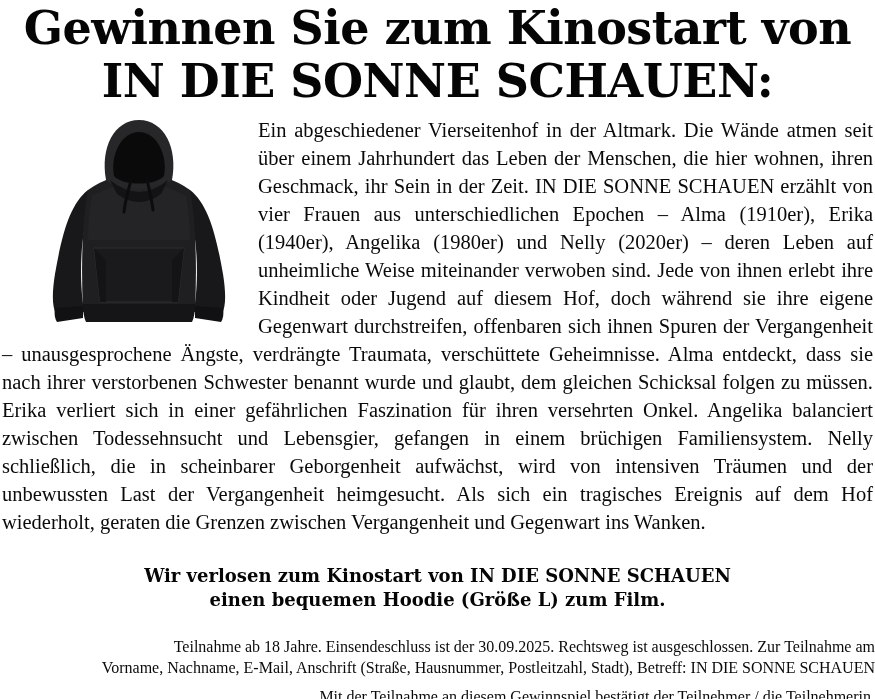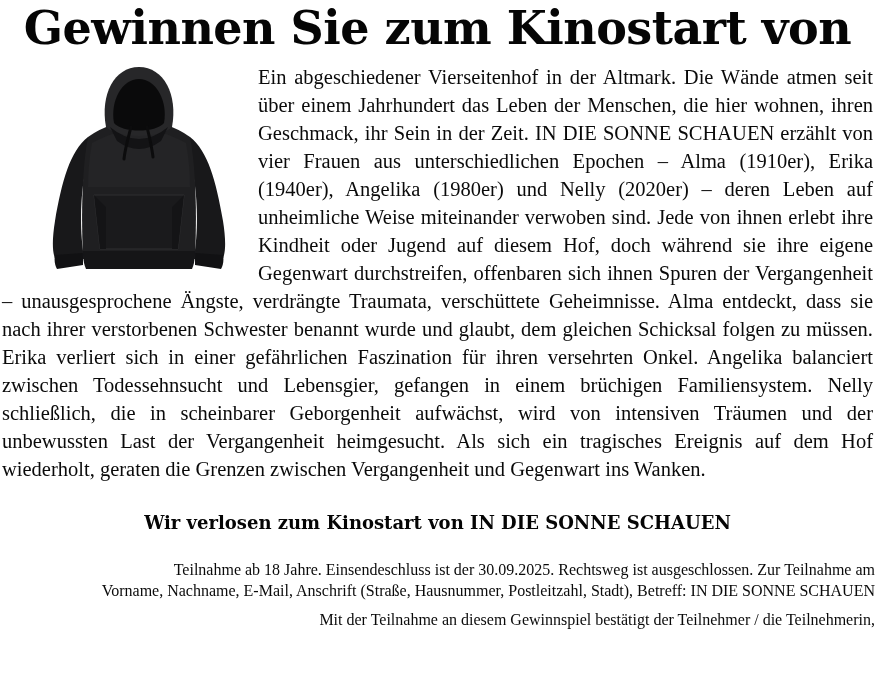--- a/index.html
+++ b/index.html
@@ -88,20 +88,21 @@
   }
   .legal-line { display: block; text-align: right; }
 </style>
 </head>
 <body>
 
 <div class="page">
 
   <h1 class="headline">
     <span class="hl-line">Gewinnen Sie zum Kinostart von</span>
+    <span class="hl-line">IN DIE SONNE SCHAUEN:</span>
   </h1>
 
   <div class="content">
 
     <div class="hoodie-figure">
       <svg width="222" height="213" viewBox="0 0 222 213" xmlns="http://www.w3.org/2000/svg">
 
         <path d="M60,74 C42,88 34,118 27,158 C24,177 24,190 28,198 L56,194 C51,166 52,116 62,94 Z" fill="#18181a"></path>
 
         <path d="M162,74 C180,88 188,118 195,158 C198,177 198,190 194,198 L166,194 C171,166 170,116 160,94 Z" fill="#18181a"></path>
@@ -131,20 +132,21 @@
       </svg>
     </div>
 
     <p class="synopsis">Ein abgeschiedener Vierseitenhof in der Altmark. Die Wände atmen seit über einem Jahrhundert das Leben der Menschen, die hier wohnen, ihren Geschmack, ihr Sein in der Zeit. IN DIE SONNE SCHAUEN erzählt von vier Frauen aus unterschiedlichen Epochen – Alma (1910er), Erika (1940er), Angelika (1980er) und Nelly (2020er) – deren Leben auf unheimliche Weise miteinander verwoben sind. Jede von ihnen erlebt ihre Kindheit oder Jugend auf diesem Hof, doch während sie ihre eigene Gegenwart durchstreifen, offenbaren sich ihnen Spuren der Vergangenheit – unausgesprochene Ängste, verdrängte Traumata, verschüttete Geheimnisse. Alma entdeckt, dass sie nach ihrer verstorbenen Schwester benannt wurde und glaubt, dem gleichen Schicksal folgen zu müssen. Erika verliert sich in einer gefährlichen Faszination für ihren versehrten Onkel. Angelika balanciert zwischen Todessehnsucht und Lebensgier, gefangen in einem brüchigen Familiensystem. Nelly schließlich, die in scheinbarer Geborgenheit aufwächst, wird von intensiven Träumen und der unbewussten Last der Vergangenheit heimgesucht. Als sich ein tragisches Ereignis auf dem Hof wiederholt, geraten die Grenzen zwischen Vergangenheit und Gegenwart ins Wanken.</p>
 
     <div class="clear"></div>
   </div>
 
   <h2 class="giveaway">
     <span class="gw-line">Wir verlosen zum Kinostart von IN DIE SONNE SCHAUEN</span>
+    <span class="gw-line">einen bequemen Hoodie (Größe L) zum Film.</span>
   </h2>
 
   <div class="participation">
     <span class="legal-line">Teilnahme ab 18 Jahre. Einsendeschluss ist der 30.09.2025. Rechtsweg ist ausgeschlossen. Zur Teilnahme am</span>
     <span class="legal-line">Vorname, Nachname, E-Mail, Anschrift (Straße, Hausnummer, Postleitzahl, Stadt), Betreff: IN DIE SONNE SCHAUEN</span>
   </div>
 
   <div class="terms">
     <span class="legal-line">Mit der Teilnahme an diesem Gewinnspiel bestätigt der Teilnehmer / die Teilnehmerin,</span>
 

